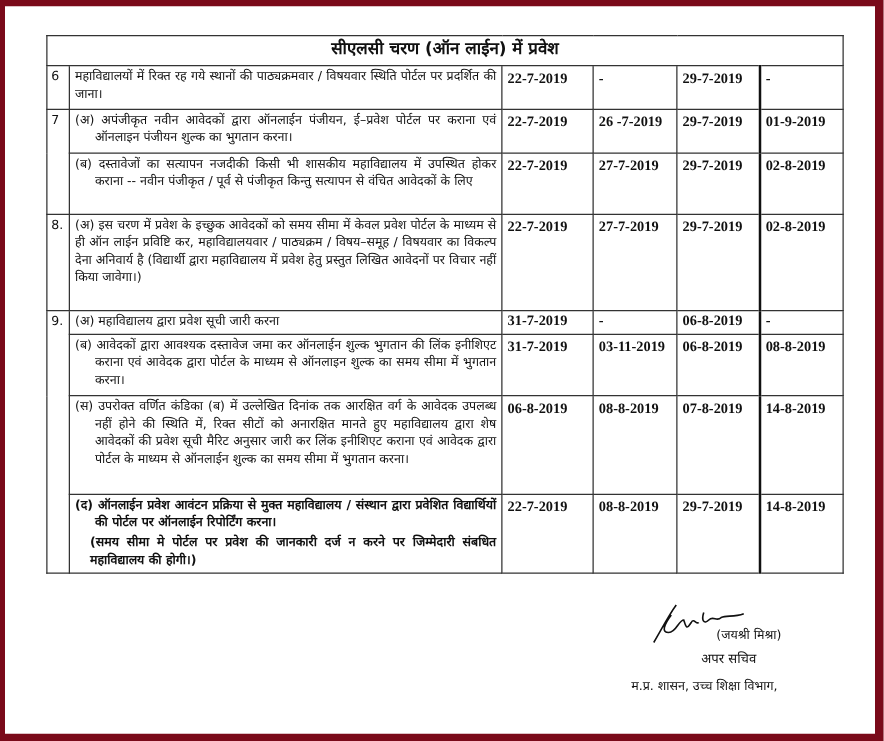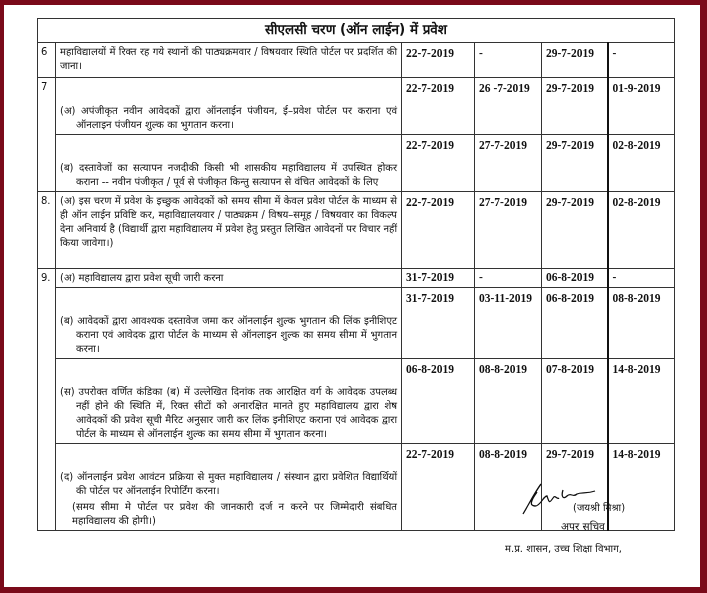--- a/index.html
+++ b/index.html
@@ -1,29 +1,29 @@
 <!DOCTYPE html>
 <html><head>
 <meta charset="utf-8">
 <style>
   html, body { margin: 0; padding: 0; background: #ffffff; }
   body { width: 707px; height: 593px; position: relative; overflow: hidden; font-family: "DejaVu Sans", sans-serif; color: #111; }
   .frame { position: absolute; left: 0; top: 0; width: 707px; height: 593px; box-sizing: border-box;
     border-top: 5px solid #7a0a1a; border-left: 4px solid #7a0a1a; border-right: 7px solid #7a0a1a; border-bottom: 6px solid #7a0a1a; background: #fff; }
 
-  .sched { position: absolute; left: 37px; top: 18px; width: 637px; border-collapse: collapse; table-layout: fixed; padding-left: 24px; }
+  .sched { position: absolute; left: 37px; top: 28px; width: 637px; border-collapse: collapse; table-layout: fixed; padding-left: 24px; }
   .sched td { border: 1px solid #333; vertical-align: top; padding: 2px 4px; font-size: 10px; line-height: 14px; }
   .sched .hdr { text-align: center; font-weight: bold; font-size: 13.5px; height: 18px; padding-top: 3px; }
   .sched .sn { text-align: left; padding-left: 3px; font-size: 10px; }
   .sched .desc { text-align: justify; }
   .sched .dt { text-align: left; font-family: "Liberation Serif", serif; font-weight: bold; font-size: 11.5px; padding-top: 3px; }
   .sched .thick { border-right: 2.5px solid #111; }
-  .para { display: block; }
+  .para { display: block; font-weight: bold; }
   .para + .para { margin-top: 2px; }
-  .indent { padding-left: 16px; text-indent: -16px; display: block; margin-top: 24px; }
+  .indent { padding-left: 16px; text-indent: -16px; display: block; }
 
   .sign { position: absolute; left: 505px; top: 482px; width: 170px; }
   .scribble { position: absolute; left: 14px; top: 0px; }
   .sig-name { position: absolute; left: 52px; top: 18px; font-size: 10px; margin-left: 16px; }
   .sig-desig { position: absolute; left: 56px; top: 37px; font-size: 10.5px; text-align: right; }
   .sig-dept { position: absolute; left: 0px; top: 59px; font-size: 10px; white-space: nowrap; }
 </style>
 </head>
 <body>
 

